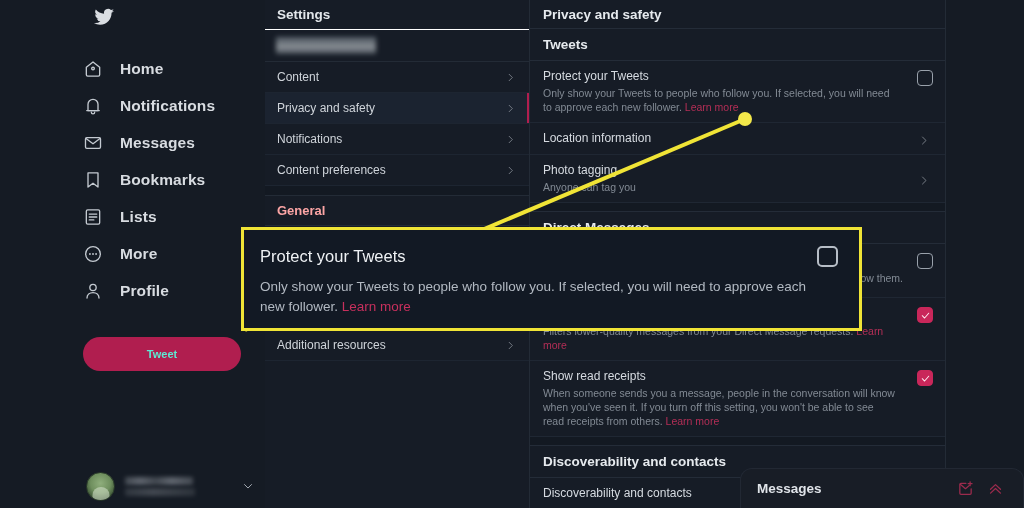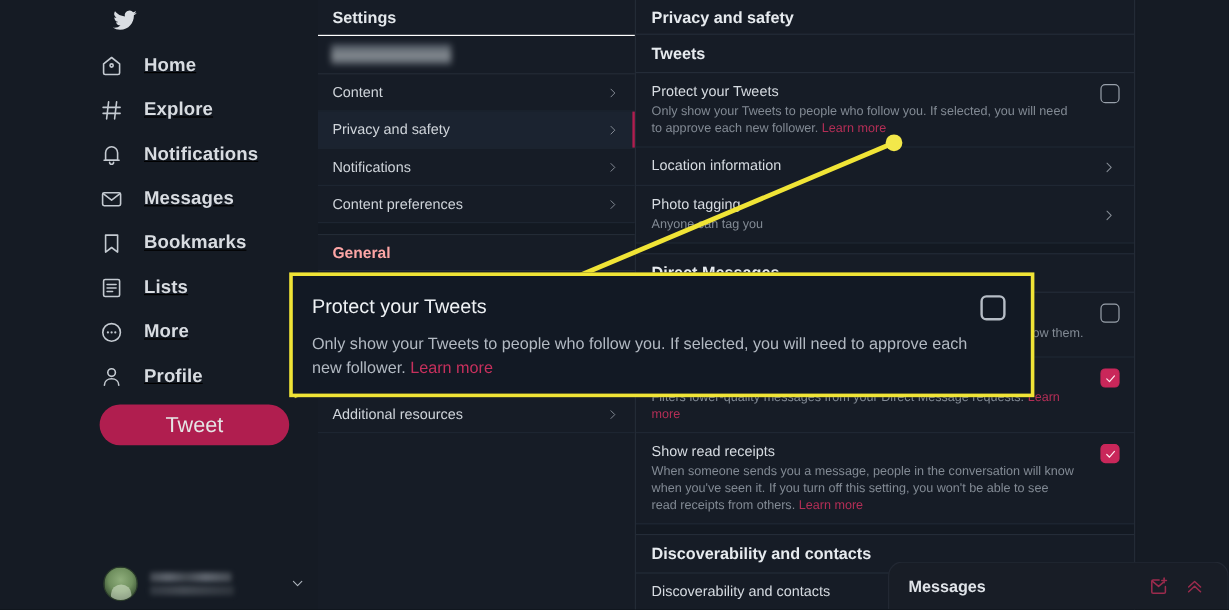--- a/index.html
+++ b/index.html
@@ -21,21 +21,21 @@
     width: 265px; height: 508px;
     background: #151b24;
   }
   .twitter-logo {
     position: absolute; left: 88px; top: 0px;
     width: 30px; height: 34px;
     display: flex; align-items: center; justify-content: center;
   }
   .twitter-logo svg { width: 23px; height: 23px; fill: #d9dde2; }
 
-  .navlist { position: absolute; left: 82px; top: 36px; width: 175px; text-decoration: underline; }
+  .navlist { position: absolute; left: 82px; top: 50px; width: 175px; }
   .navitem {
     display: flex; align-items: center;
     height: 37px; gap: 16px;
     cursor: pointer;
   }
   .navitem .ni-icon {
     width: 22px; height: 22px;
     display: flex; align-items: center; justify-content: center;
     flex: 0 0 22px;
   }
@@ -48,23 +48,23 @@
     font-size: 15.5px; font-weight: bold;
     color: #d8dce1; letter-spacing: 0.1px;
     white-space: nowrap;
   }
 
   #tweet-button {
     position: absolute; left: 83px; top: 337px;
     width: 158px; height: 34px;
     background: #b01e4f;
     border: none; border-radius: 17px;
-    color: #e5e5e5;
+    color: #5eead4;
     font-family: "Liberation Sans", sans-serif;
-    font-size: 18px; font-weight: normal;
+    font-size: 11px; font-weight: bold;
     cursor: pointer;
   }
 
   
   #profile-chip {
     position: absolute; left: 86px; top: 468px;
     width: 170px; height: 36px;
     display: flex; align-items: center; gap: 10px;
     cursor: pointer;
   }
@@ -265,31 +265,20 @@
 
     <div class="navlist">
       <div class="navitem">
         <span class="ni-icon">
           <svg viewBox="0 0 24 24">
               <path d="M4 9.8 12 3.5l8 6.3v9.1a1.6 1.6 0 0 1-1.6 1.6H5.6A1.6 1.6 0 0 1 4 18.9z"></path>
               <circle cx="12" cy="11.5" r="1.6"></circle>
             </svg>
         </span>
         <span class="ni-label">Home</span>
-      </div>
-      <div class="navitem">
-        <span class="ni-icon">
-          <svg viewBox="0 0 24 24">
-              <line x1="9" y1="3.5" x2="7" y2="20.5"></line>
-              <line x1="17" y1="3.5" x2="15" y2="20.5"></line>
-              <line x1="3.5" y1="9" x2="20.5" y2="9"></line>
-              <line x1="3.5" y1="15" x2="20.5" y2="15"></line>
-            </svg>
-        </span>
-        <span class="ni-label">Explore</span>
       </div>
       <div class="navitem">
         <span class="ni-icon">
           <svg viewBox="0 0 24 24">
               <path d="M6 17.5V10a6 6 0 0 1 12 0v7.5z"></path>
               <line x1="4.5" y1="17.5" x2="19.5" y2="17.5"></line>
               <path d="M10 19.5a2 2 0 0 0 4 0"></path>
             </svg>
         </span>
         <span class="ni-label">Notifications</span>

